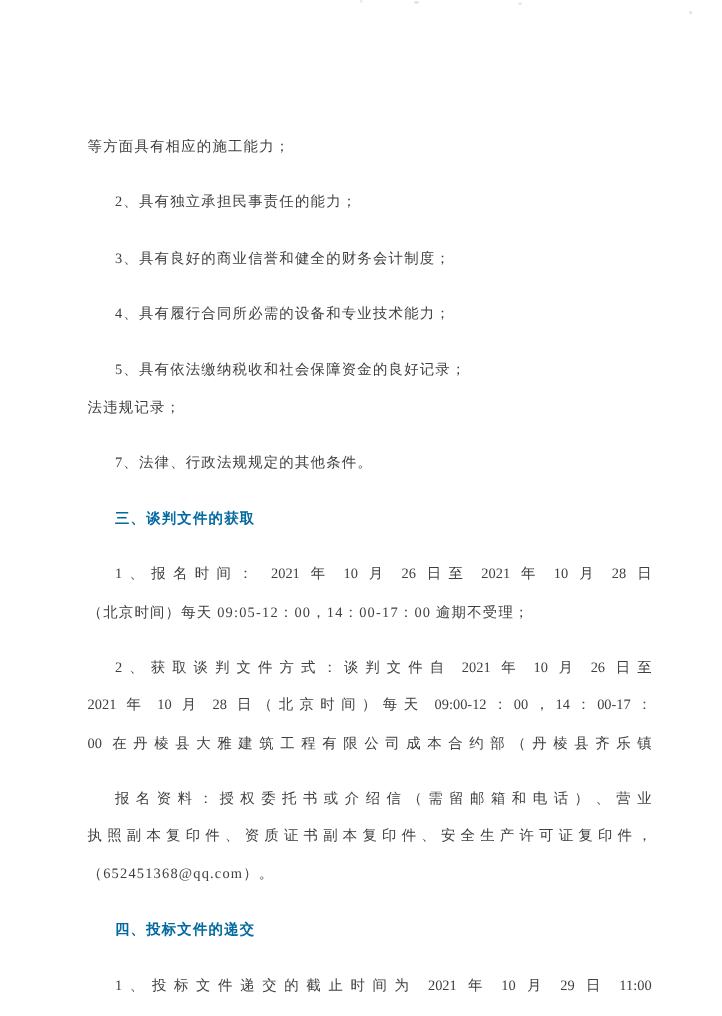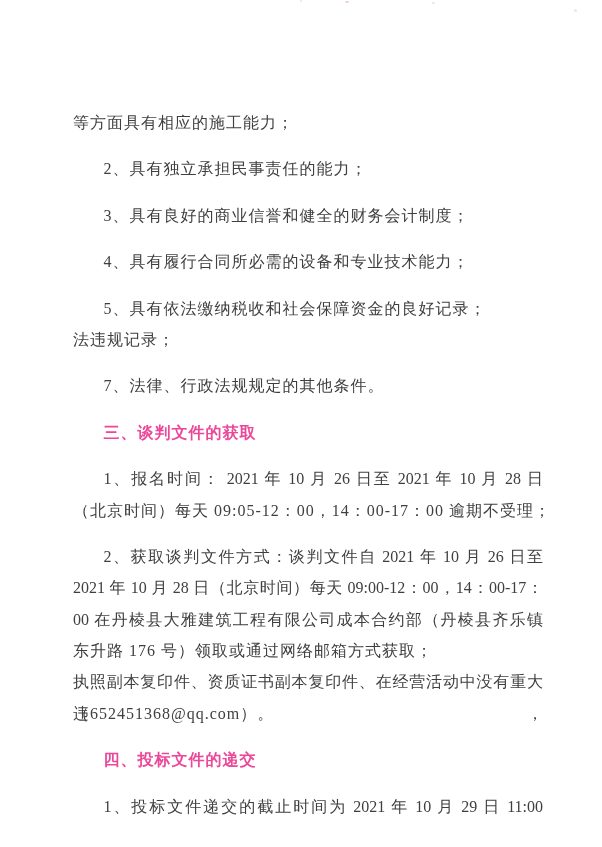--- a/index.html
+++ b/index.html
@@ -16,34 +16,34 @@
     overflow: hidden;
     font-family: "Liberation Serif", "DejaVu Serif", serif;
   }
   .content {
     position: absolute;
     left: 73px;
     top: 107px;
     width: 470px;
   }
   .line {
-    font-size: 16px;
+    font-size: 12px;
     line-height: 31.4px;
     height: 31.4px;
     color: #3f3f3f;
     letter-spacing: 1px;
     white-space: nowrap;
   }
   .line.indent {
     text-indent: 1.9em;
     margin-top: 15px;
   }
   .line.bold {
     font-weight: bold;
-    color: #ec4899;
+    color: #0369a1;
   }
   .line.justify {
     letter-spacing: 0;
     white-space: normal;
     text-align: justify;
     text-align-last: justify;
   }
   .seg-underline {
     text-underline-offset: 3px;
   }
@@ -72,19 +72,19 @@
       <div class="line indent"><span>4、具有履行合同所必需的设备和专业技术能力；</span></div>
       <div class="line indent"><span>5、具有依法缴纳税收和社会保障资金的良好记录；</span></div>
       <div class="line"><span>法违规记录；</span></div>
       <div class="line indent"><span>7、法律、行政法规规定的其他条件。</span></div>
       <div class="line indent bold"><span>三、谈判文件的获取</span></div>
       <div class="line indent justify"><span>1、报名时间： 2021 年 10 月 26 日至 2021 年 10 月 28 日</span></div>
       <div class="line"><span>（北京时间）每天 09:05-12：00，14：00-17：00 逾期不受理；</span></div>
       <div class="line indent justify"><span>2、获取谈判文件方式：谈判文件自 2021 年 10 月 26 日至</span></div>
       <div class="line justify"><span>2021 年 10 月 28 日（北京时间）每天 09:00-12：00，14：00-17：</span></div>
       <div class="line justify"><span>00 在</span><span class="seg-underline">丹棱县大雅建筑工程有限公司成本合约部</span><span>（丹棱县齐乐镇</span></div>
-      <div class="line"><span>东升路 176 号）领取或通过网络邮箱方式获取；</span></div>
-      <div class="line justify"><span>执照副本复印件、资质证书副本复印件、在经营活动中没有重大违，</span></div>
+      <div class="line indent justify"><span>报名资料：授权委托书或介绍信（需留邮箱和电话）、营业</span></div>
+      <div class="line justify"><span>执照副本复印件、资质证书副本复印件、安全生产许可证复印件，</span></div>
       <div class="line"><span>（652451368@qq.com）。</span></div>
       <div class="line indent bold"><span>四、投标文件的递交</span></div>
       <div class="line indent justify"><span>1、投标文件递交的截止时间为 2021 年 10 月 29 日 11:00</span></div>
     </div>
 </div>
 
 </body></html>

